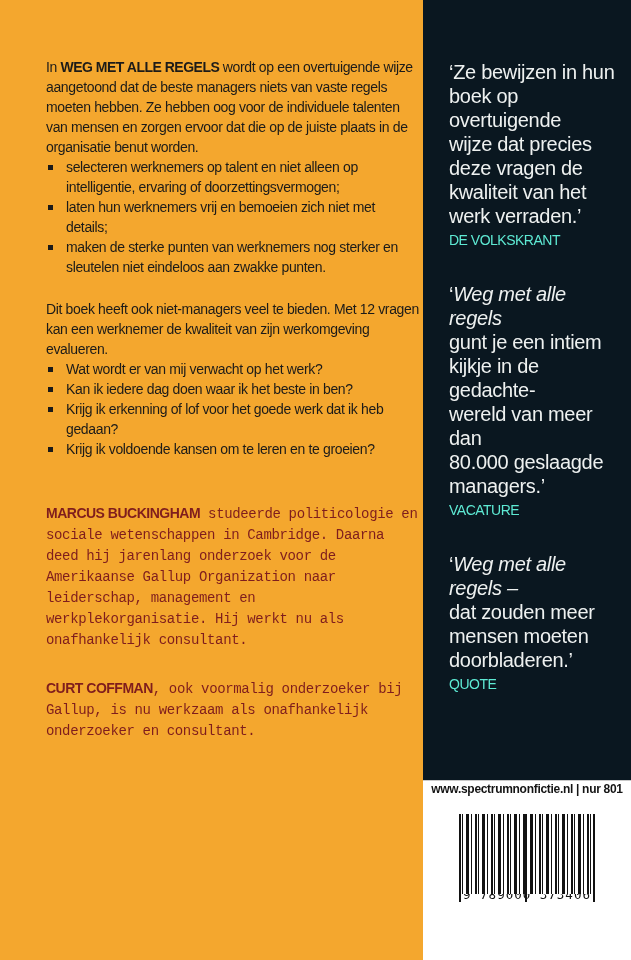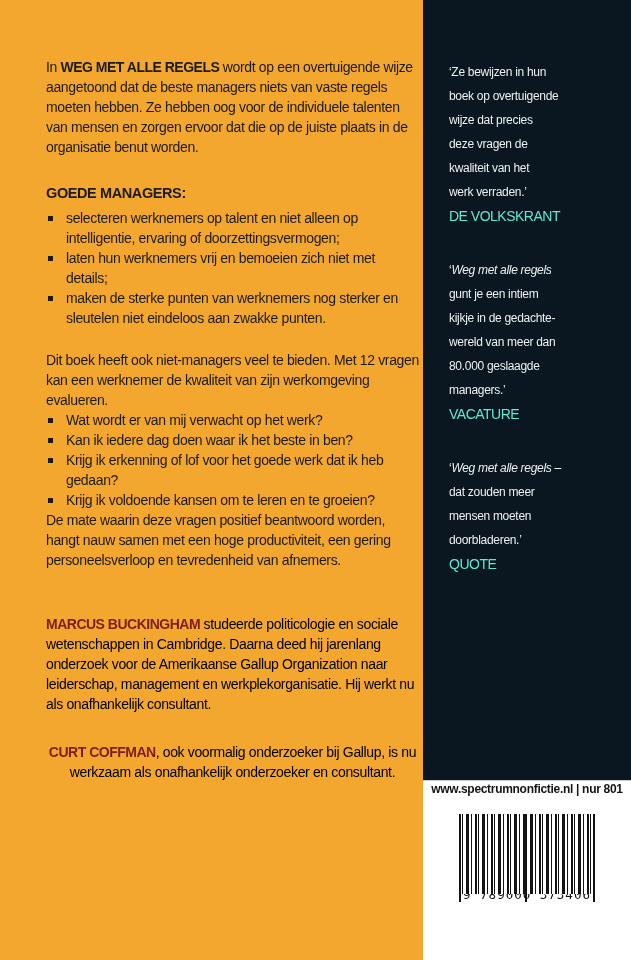--- a/index.html
+++ b/index.html
@@ -20,55 +20,55 @@
     padding: 57px 4px 0 46px;
     color: #1c1b19;
     font-size: 14px;
     line-height: 20px;
     letter-spacing: -0.35px;
   }
   .left-panel p { margin: 0; max-width: 373px; }
   .b { font-weight: 700; letter-spacing: -0.5px; }
   .i { font-style: italic; }
   .name { font-weight: 700; color: #7f1d1d; letter-spacing: -0.5px; }
-  .blue { color: #000000; }
+  .blue { color: #7f1d1d; font-family: Liberation Mono, monospace; }
 
   .heading {
     margin: 26px 0 5px 0;
     font-weight: 700;
     font-size: 14.5px;
     letter-spacing: -0.4px;
     color: #1c1b19;
   }
   ul.sq-list { list-style: none; margin: 0; padding: 0; max-width: 373px; }
   ul.sq-list li { position: relative; padding-left: 20px; }
   .sq {
     position: absolute; left: 2px; top: 8px;
     width: 5px; height: 5px; background: #1c1b19;
     display: inline-block;
   }
   .p-evaluation { margin-top: 22px !important; }
   .q-list { margin-top: 0 !important; }
   .p-author-1 { margin-top: 44px !important; }
-  .p-author-2 { margin-top: 28px !important; text-align: center; }
+  .p-author-2 { margin-top: 28px !important; }
 
   
   .right-panel {
     position: absolute; left: 423px; top: 0;
     width: 208px; height: 960px;
     background: #0a1720;
     box-sizing: border-box;
     padding: 60px 8px 0 26px;
     color: #eef1f0;
   }
   blockquote { margin: 0 0 30px 0; padding: 0; }
   blockquote .q-text {
     margin: 0;
     white-space: pre-line;
-    font-size: 12px;
+    font-size: 20px;
     line-height: 24px;
     letter-spacing: -0.3px;
   }
   blockquote .q-source {
     font-weight: 400;
     font-size: 14px;
     line-height: 24px;
     letter-spacing: -0.5px;
     color: #5eead4;
   }
@@ -115,21 +115,20 @@
 </style>
 </head>
 <body>
 
 <div class="cover">
 
   <div class="left-panel">
 
     <p class="p-intro"><span>In </span><span class="b">WEG MET ALLE REGELS</span><span> wordt op een overtuigende wijze aangetoond dat de beste managers niets van vaste regels moeten hebben. Ze hebben oog voor de individuele talenten van mensen en zorgen ervoor dat die op de juiste plaats in de organisatie benut worden.</span></p>
 
-    <div class="heading">GOEDE MANAGERS:</div>
 
     <ul class="sq-list">
       <li>
         <span class="sq"></span>
         <span>selecteren werknemers op talent en niet alleen op intelligentie, ervaring of doorzettingsvermogen;</span>
       </li>
       <li>
         <span class="sq"></span>
         <span>laten hun werknemers vrij en bemoeien zich niet met details;</span>
       </li>
@@ -153,21 +152,20 @@
       <li>
         <span class="sq"></span>
         <span>Krijg ik erkenning of lof voor het goede werk dat ik heb gedaan?</span>
       </li>
       <li>
         <span class="sq"></span>
         <span>Krijg ik voldoende kansen om te leren en te groeien?</span>
       </li>
     </ul>
 
-    <p>De mate waarin deze vragen positief beantwoord worden, hangt nauw samen met een hoge productiviteit, een gering personeelsverloop en tevredenheid van afnemers.</p>
 
     <p class="p-author-1"><span class="name">MARCUS BUCKINGHAM</span><span class="blue"> studeerde politicologie en sociale wetenschappen in Cambridge. Daarna deed hij jarenlang onderzoek voor de Amerikaanse Gallup Organization naar leiderschap, management en werkplekorganisatie. Hij werkt nu als onafhankelijk consultant.</span></p>
 
     <p class="p-author-2"><span class="name">CURT COFFMAN</span><span class="blue">, ook voormalig onderzoeker bij Gallup, is nu werkzaam als onafhankelijk onderzoeker en consultant.</span></p>
 
   </div>
 
   <div class="right-panel">
 
     <blockquote class="quote-1">

